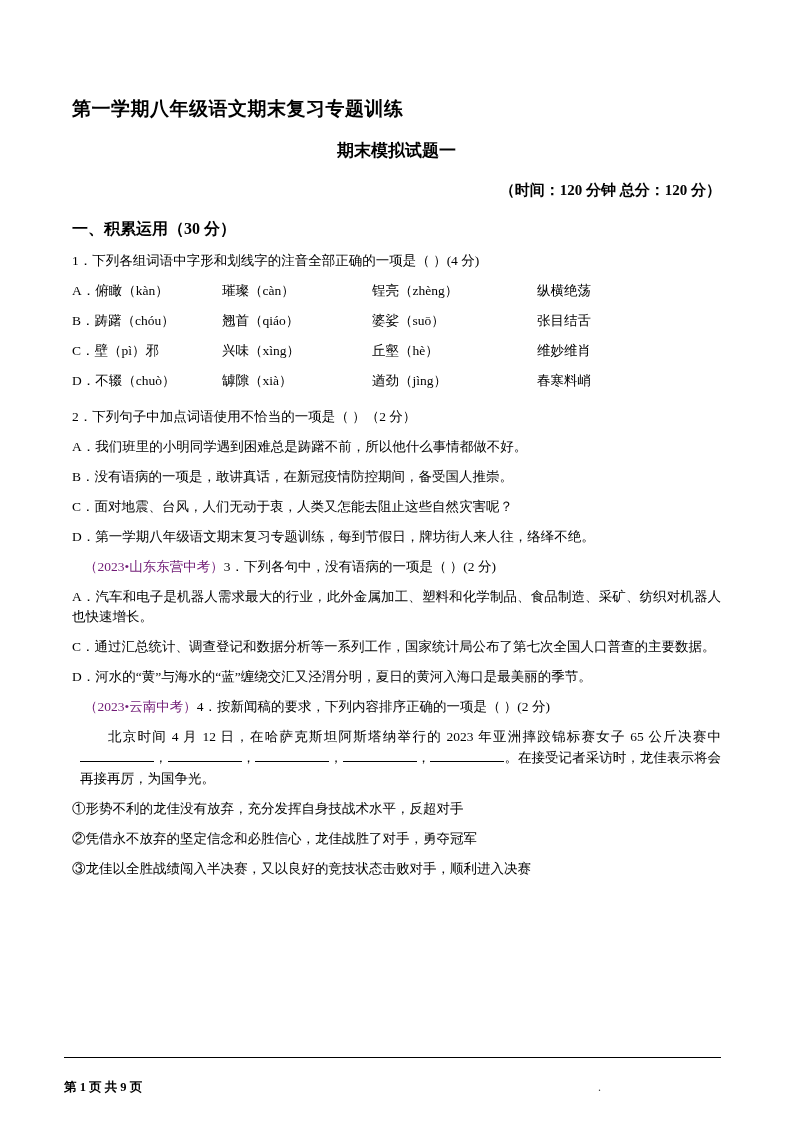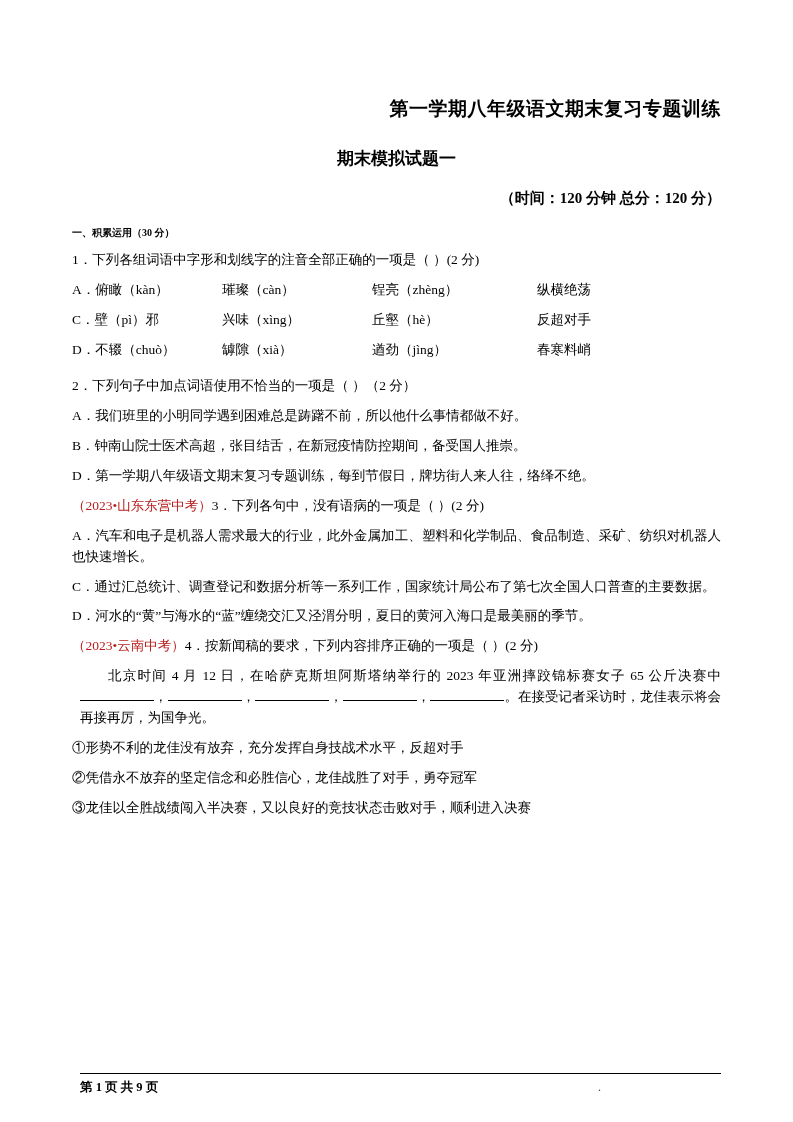--- a/index.html
+++ b/index.html
@@ -16,59 +16,60 @@
     overflow: hidden;
   }
   .page {
     position: relative;
     width: 793px;
     height: 1122px;
     box-sizing: border-box;
     padding: 96px 72px 0 72px;
   }
   .doc-title {
-    text-align: right;
+    text-align: left;
     font-size: 19px;
     font-weight: bold;
     letter-spacing: 0.5px;
-    margin: 0 0 24px 0;
+    margin: 0 0 16px 0;
     line-height: 1.4;
   }
   .doc-subtitle {
     text-align: center;
     font-size: 17px;
     font-weight: bold;
     margin: 0 0 18px 0;
     line-height: 1.4;
   }
   .doc-meta {
     text-align: right;
     font-size: 15px;
     font-weight: bold;
     margin: 0 0 16px 0;
     line-height: 1.4;
   }
   .section-heading {
-    font-size: 10px;
+    font-size: 16px;
     font-weight: bold;
     margin: 8px 0 10px 0;
     line-height: 1.5;
   }
   .q-line {
     font-size: 13.5px;
     line-height: 1.55;
     margin: 0 0 9px 0;
     text-align: justify;
   }
   .q-line.indent {
     text-indent: 28px;
     margin-left: 8px;
   }
   .tag {
-    color: #b91c1c;
+    color: #701a75;
+    margin-left: 12px;
   }
   .opt-table {
     width: 100%;
     border-collapse: collapse;
     margin: 0 0 6px 0;
   }
   .opt-table td {
     font-size: 13.5px;
     line-height: 1.55;
     padding: 0 0 9px 0;
@@ -81,27 +82,27 @@
   .col-d { width: auto; margin-left: 19px; }
   .fill-blank {
     display: inline-block;
     border-bottom: 1px solid #000;
     width: 74px;
     height: 13px;
     vertical-align: baseline;
   }
   .footer {
     position: absolute;
-    left: 80px;
+    left: 64px;
     right: 72px;
     bottom: 26px;
     font-size: 12.5px;
     font-weight: bold;
     border-top: 1px solid #000;
-    padding-top: 5px;
+    padding-top: 21px;
     display: flex;
     justify-content: space-between;
     align-items: baseline;
   }
   .footer .dot {
     font-weight: normal;
     font-size: 12px;
     color: #444;
     margin-right: 120px;
   }
@@ -110,48 +111,55 @@
 <body>
 
 <div class="page">
 
   <h1 class="doc-title">第一学期八年级语文期末复习专题训练</h1>
   <h2 class="doc-subtitle">期末模拟试题一</h2>
   <div class="doc-meta">（时间：120 分钟        总分：120 分）</div>
 
   <div class="section-heading">一、积累运用（30 分）</div>
 
-  <div class="q-line">1．下列各组词语中字形和划线字的注音全部正确的一项是（        ）(2 分)</div>
+  <div class="q-line">1．下列各组词语中字形和划线字的注音全部正确的一项是（        ）(4 分)</div>
 
   <table class="opt-table">
     <tbody>
         <tr>
       <td class="col-a"><span>A．</span><span>俯瞰（kàn）</span></td>
       <td class="col-b"><span>璀璨（càn）</span></td>
       <td class="col-c"><span>锃亮（zhèng）</span></td>
       <td class="col-d"><span>纵横绝荡</span></td>
     </tr>
     <tr>
+      <td class="col-a"><span>B．</span><span>踌躇（chóu）</span></td>
+      <td class="col-b"><span>翘首（qiáo）</span></td>
+      <td class="col-c"><span>婆娑（suō）</span></td>
+      <td class="col-d"><span>张目结舌</span></td>
+    </tr>
+    <tr>
       <td class="col-a"><span>C．</span><span>壁（pì）邪</span></td>
       <td class="col-b"><span>兴味（xìng）</span></td>
       <td class="col-c"><span>丘壑（hè）</span></td>
-      <td class="col-d"><span>反超对手</span></td>
+      <td class="col-d"><span>维妙维肖</span></td>
     </tr>
     <tr>
       <td class="col-a"><span>D．</span><span>不辍（chuò）</span></td>
       <td class="col-b"><span>罅隙（xià）</span></td>
       <td class="col-c"><span>遒劲（jìng）</span></td>
       <td class="col-d"><span>春寒料峭</span></td>
     </tr>
   </tbody>
     </table>
 
   <div class="q-line">2．下列句子中加点词语使用不恰当的一项是（         ）（2 分）</div>
   <div class="q-line">A．我们班里的小明同学遇到困难总是踌躇不前，所以他什么事情都做不好。</div>
-  <div class="q-line">B．钟南山院士医术高超，张目结舌，在新冠疫情防控期间，备受国人推崇。</div>
+  <div class="q-line">B．没有语病的一项是，敢讲真话，在新冠疫情防控期间，备受国人推崇。</div>
+  <div class="q-line">C．面对地震、台风，人们无动于衷，人类又怎能去阻止这些自然灾害呢？</div>
   <div class="q-line">D．第一学期八年级语文期末复习专题训练，每到节假日，牌坊街人来人往，络绎不绝。</div>
 
   <div class="q-line"><span class="tag">（2023•山东东营中考）</span><span>3．下列各句中，没有语病的一项是（        ）(2 分)</span></div>
   <div class="q-line">A．汽车和电子是机器人需求最大的行业，此外金属加工、塑料和化学制品、食品制造、采矿、纺织对机器人也快速增长。</div>
   <div class="q-line">C．通过汇总统计、调查登记和数据分析等一系列工作，国家统计局公布了第七次全国人口普查的主要数据。</div>
   <div class="q-line">D．河水的“黄”与海水的“蓝”缠绕交汇又泾渭分明，夏日的黄河入海口是最美丽的季节。</div>
 
   <div class="q-line"><span class="tag">（2023•云南中考）</span><span>4．按新闻稿的要求，下列内容排序正确的一项是（        ）(2 分)</span></div>
 
   <div class="q-line indent"><span>北京时间 4 月 12 日，在哈萨克斯坦阿斯塔纳举行的 2023 年亚洲摔跤锦标赛女子 65 公斤决赛中</span><span class="fill-blank"></span>，<span class="fill-blank"></span>，<span class="fill-blank"></span>，<span class="fill-blank"></span>，<span class="fill-blank"></span><span>。在接受记者采访时，龙佳表示将会再接再厉，为国争光。</span></div>

